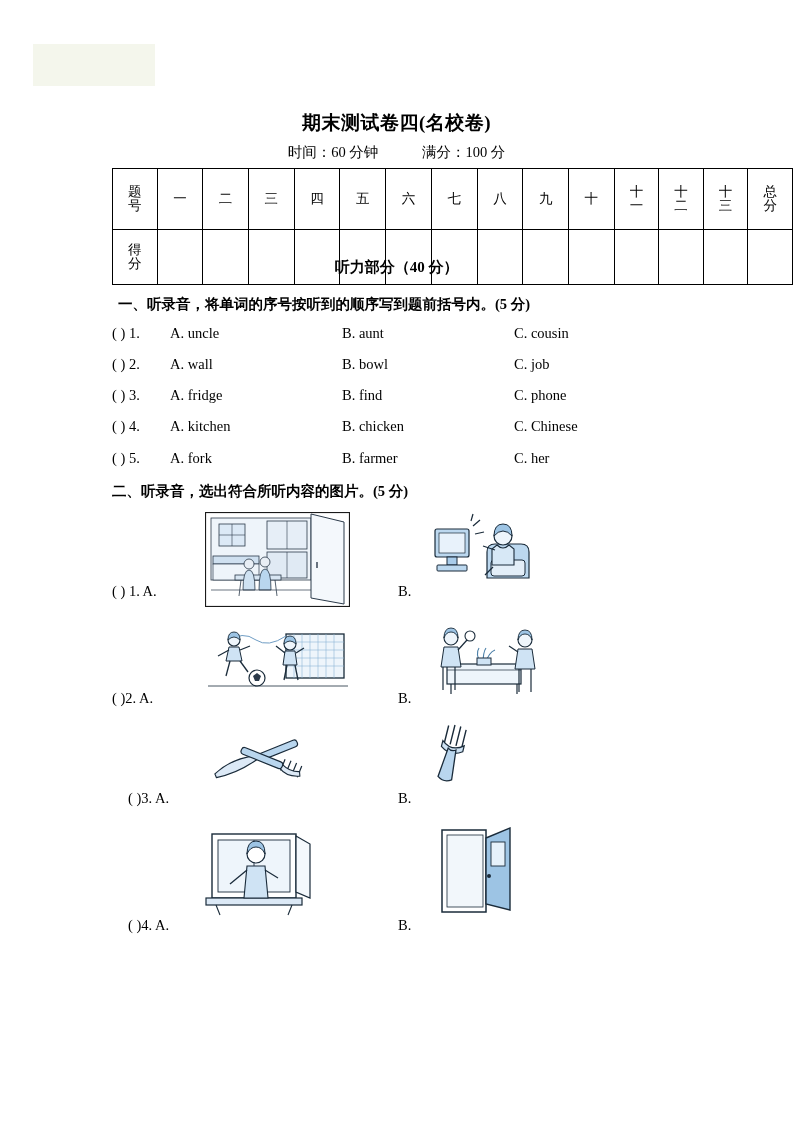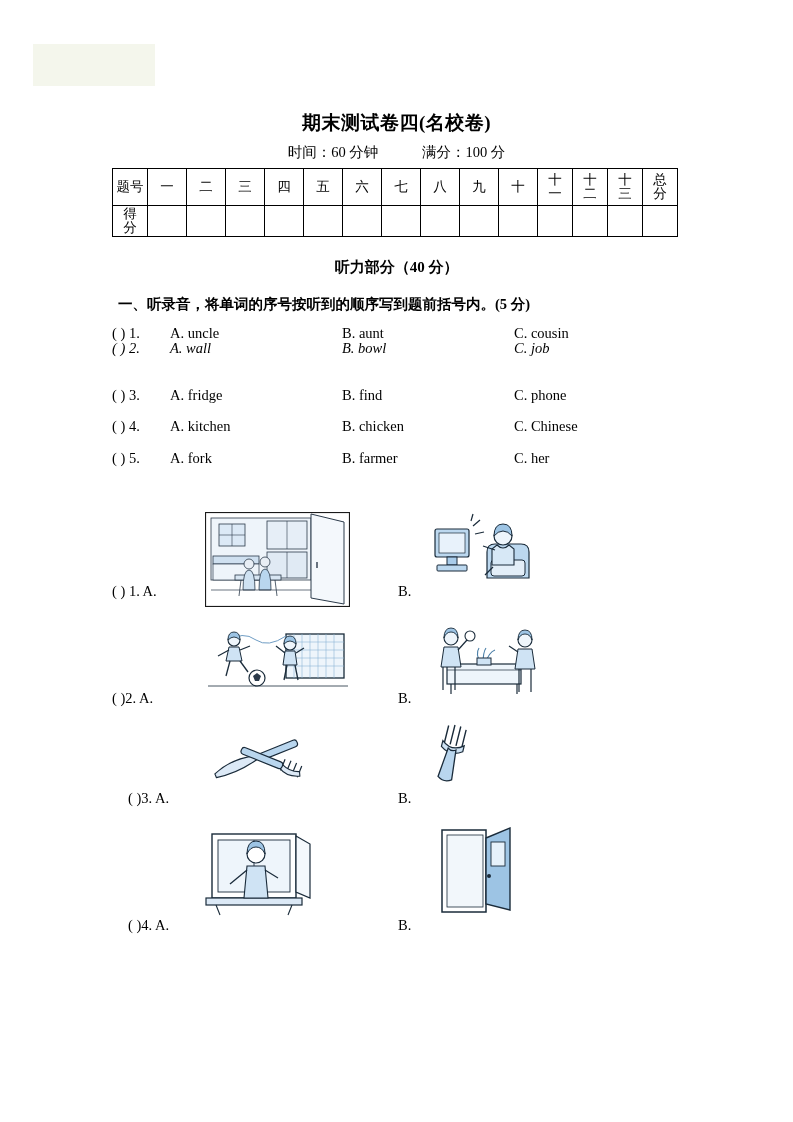--- a/index.html
+++ b/index.html
@@ -58,21 +58,21 @@
     left: 112px;
     top: 168px;
     border-collapse: collapse;
     table-layout: fixed;
   }
   .score-table td {
     border: 1px solid #000;
     text-align: center;
     vertical-align: middle;
     font-size: 13.5px;
-    padding: 0;
+    padding: 12px;
     line-height: 1.08;
   }
   .score-table .hdr-cell { height: 36px; }
   .score-table .row2 td { height: 30px; }
   .lbl-col { width: 34px; }
   .num-col { width: 38px; }
   .dbl-col { width: 34px; }
   .sum-col { width: 34px; }
   .stack { display: block; line-height: 1.05; }
 
@@ -184,33 +184,34 @@
   </tbody>
     </table>
 
   <div class="section-head" style="top:258px;">听力部分（40 分）</div>
 
   <div class="q-head" style="top:295px;margin-left:6px;">一、听录音，将单词的序号按听到的顺序写到题前括号内。(5 分)</div>
 
   <div class="opt-row" style="top:325px;">
     <span class="paren">(      ) 1.</span><span class="oA">A. uncle</span><span class="oB">B. aunt</span><span class="oC">C. cousin</span>
   </div>
-  <div class="opt-row" style="top:340px;font-style:italic;">
+  <div class="opt-row" style="top:356px;">
     <span class="paren">(      ) 2.</span><span class="oA">A. wall</span><span class="oB">B. bowl</span><span class="oC">C. job</span>
   </div>
   <div class="opt-row" style="top:387px;">
     <span class="paren">(      ) 3.</span><span class="oA">A. fridge</span><span class="oB">B. find</span><span class="oC">C. phone</span>
   </div>
   <div class="opt-row" style="top:418px;">
     <span class="paren">(      ) 4.</span><span class="oA">A. kitchen</span><span class="oB">B. chicken</span><span class="oC">C. Chinese</span>
   </div>
   <div class="opt-row" style="top:450px;">
     <span class="paren">(      ) 5.</span><span class="oA">A. fork</span><span class="oB">B. farmer</span><span class="oC">C. her</span>
   </div>
 
+  <div class="q-head" style="top:482px;">二、听录音，选出符合所听内容的图片。(5 分)</div>
 
   <div class="pic-row-label" style="left:112px; top:583px;">(      ) 1. A.</div>
   <div class="imgbox" style="left:205px; top:512px; width:145px; height:95px;">
     <svg width="145" height="95" viewBox="0 0 145 95">
       <rect x="0.5" y="0.5" width="144" height="94" fill="#ffffff" stroke="#1a1a1a" stroke-width="1.2"></rect>
 
       <rect x="6" y="6" width="100" height="62" fill="#eef4fa" stroke="#2b3a4a" stroke-width="0.8"></rect>
 
       <rect x="14" y="12" width="26" height="22" fill="#dce9f6" stroke="#2b3a4a" stroke-width="0.8"></rect>
       <line x1="27" y1="12" x2="27" y2="34" stroke="#2b3a4a" stroke-width="0.6"></line>

